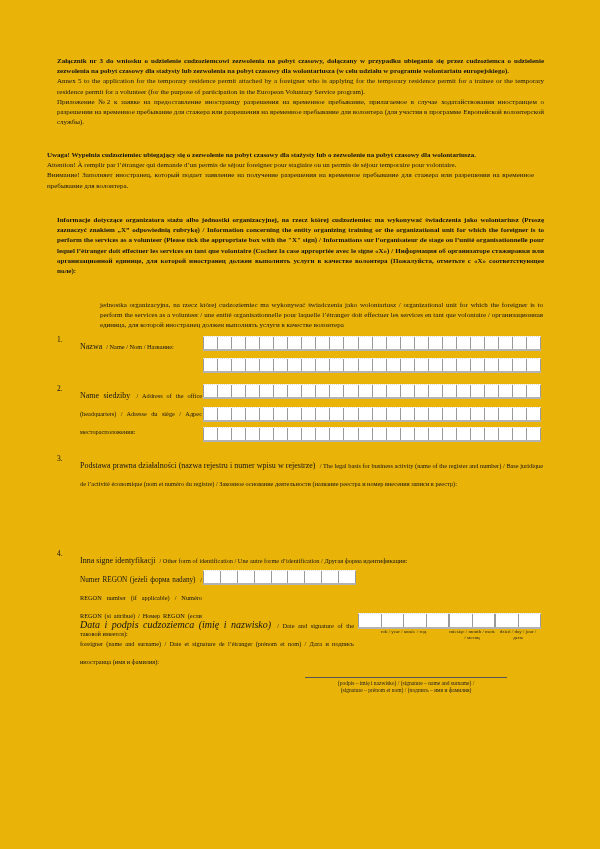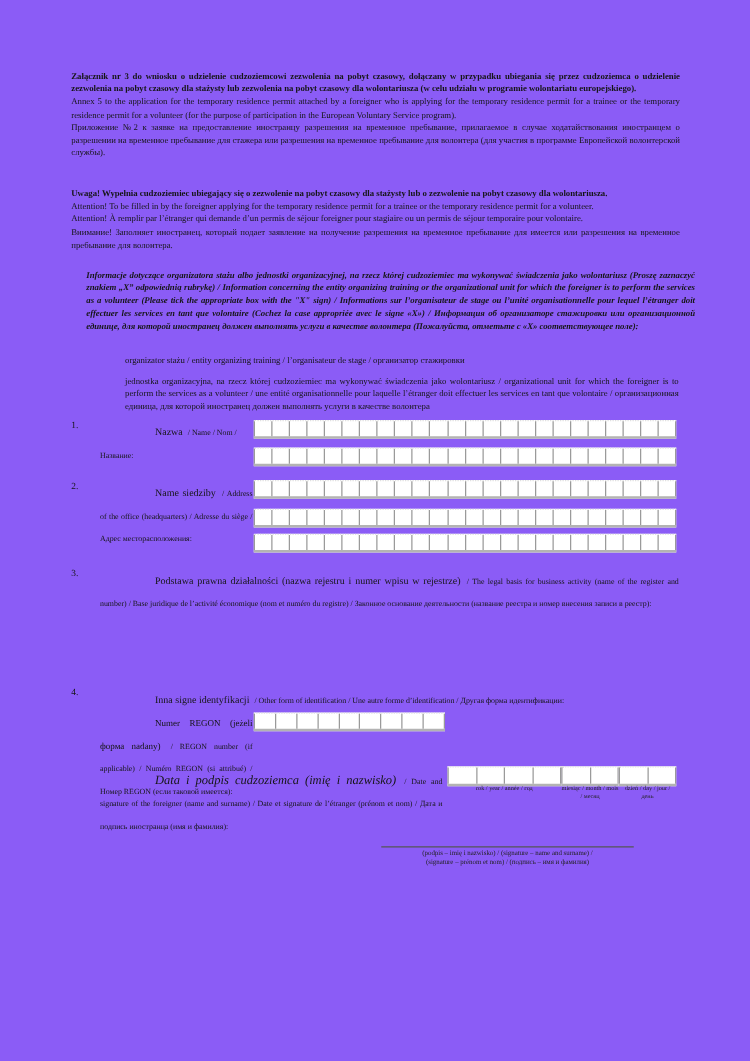--- a/index.html
+++ b/index.html
@@ -1,31 +1,31 @@
 <!DOCTYPE html>
 <html><head>
 <meta charset="utf-8">
 <style>
   * { margin:0; padding:0; box-sizing:border-box; }
   html,body { background:#e8e8e8; }
   .page {
     position:relative;
     width:600px; height:849px;
     margin:0 auto;
-    background:#8b5cf6;
+    background:#eab308;
     font-family:"Liberation Serif", serif;
     color:#151515;
     overflow:hidden;
     padding-left:16px;
   }
   .abs { position:absolute; }
   p { margin:0; text-align:justify; }
   .b { font-weight:bold; }
   .fs7  { font-size:7px;  line-height:10.2px; }
-  .pl-big { font-size:8px;margin-left:44px; }
+  .pl-big { font-size:8px; }
   .tr-small { font-size:6.3px; }
   .item-num { font-size:7.5px; }
 
   
   .comb {
     display:flex;
     border-bottom:2px solid #b3b3b3;
     border-top:1px dotted #e0e0e0;
     background:#fff;
   }
@@ -51,32 +51,30 @@
 <body>
 
 <div class="page">
 
   <div class="abs" style="left:57px; top:56px; width:487px;">
     <p class="b fs7">Załącznik nr 3 do wniosku o udzielenie cudzoziemcowi zezwolenia na pobyt czasowy, dołączany w przypadku ubiegania się przez cudzoziemca o udzielenie zezwolenia na pobyt czasowy dla stażysty lub zezwolenia na pobyt czasowy dla wolontariusza (w celu udziału w programie wolontariatu europejskiego).</p>
     <p class="fs7">Annex 5 to the application for the temporary residence permit attached by a foreigner who is applying for the temporary residence permit for a trainee or the temporary residence permit for a volunteer (for the purpose of participation in the European Voluntary Service program).</p>
     <p class="fs7">Приложение №2 к заявке на предоставление иностранцу разрешения на временное пребывание, прилагаемое в случае ходатайствования иностранцем о разрешении на временное пребывание для стажера или разрешения на временное пребывание для волонтера (для участия в программе Европейской волонтерской службы).</p>
   </div>
 
-  <div class="abs" style="left:57px; top:150px; width:487px;">
+  <div class="abs" style="left:47px; top:150px; width:487px;">
     <p class="b fs7">Uwaga! Wypełnia cudzoziemiec ubiegający się o zezwolenie na pobyt czasowy dla stażysty lub o zezwolenie na pobyt czasowy dla wolontariusza.</p>
-    <p class="fs7">Attention! To be filled in by the foreigner applying for the temporary residence permit for a trainee or the temporary residence permit for a volunteer.</p>
     <p class="fs7">Attention! À remplir par l’étranger qui demande d’un permis de séjour foreigner pour stagiaire ou un permis de séjour temporaire pour volontaire.</p>
-    <p class="fs7">Внимание! Заполняет иностранец, который подает заявление на получение разрешения на временное пребывание для имеется или разрешения на временное пребывание для волонтера.</p>
-  </div>
-
-  <div class="abs" style="left:69px; top:215px; width:487px;font-style:italic;">
+    <p class="fs7">Внимание! Заполняет иностранец, который подает заявление на получение разрешения на временное пребывание для стажера или разрешения на временное пребывание для волонтера.</p>
+  </div>
+
+  <div class="abs" style="left:57px; top:215px; width:487px;">
     <p class="b fs7">Informacje dotyczące organizatora stażu albo jednostki organizacyjnej, na rzecz której cudzoziemiec ma wykonywać świadczenia jako wolontariusz (Proszę zaznaczyć znakiem „X” odpowiednią rubrykę) / Information concerning the entity organizing training or the organizational unit for which the foreigner is to perform the services as a volunteer (Please tick the appropriate box with the "X" sign) / Informations sur l’organisateur de stage ou l’unité organisationnelle pour lequel l’étranger doit effectuer les services en tant que volontaire (Cochez la case appropriée avec le signe «X») / Информация об организаторе стажировки или организационной единице, для которой иностранец должен выполнять услуги в качестве волонтера (Пожалуйста, отметьте с «X» соответствующее поле):</p>
   </div>
 
-  <div class="abs option fs7" style="left:100px; top:283px; width:443px; text-align:left;">organizator stażu / entity organizing training / l’organisateur de stage / организатор стажировки</div>
 
   <div class="abs option fs7" style="left:100px; top:300px; width:443px;">jednostka organizacyjna, na rzecz której cudzoziemiec ma wykonywać świadczenia jako wolontariusz / organizational unit for which the foreigner is to perform the services as a volunteer / une entité organisationnelle pour laquelle l’étranger doit effectuer les services en tant que volontaire / организационная единица, для которой иностранец должен выполнять услуги в качестве волонтера</div>
 
   <div class="abs item-num" style="left:57px; top:335px;">1.</div>
   <div class="abs" style="left:80px; top:335px; width:120px;">
     <p style="text-align:left;"><span class="pl-big">Nazwa</span>
     <span class="tr-small">/ Name / Nom / Название:</span></p>
   </div>
   <div class="abs comb" style="left:203px; top:336px; width:338px; height:15px;">
       <span class="cell"></span>

